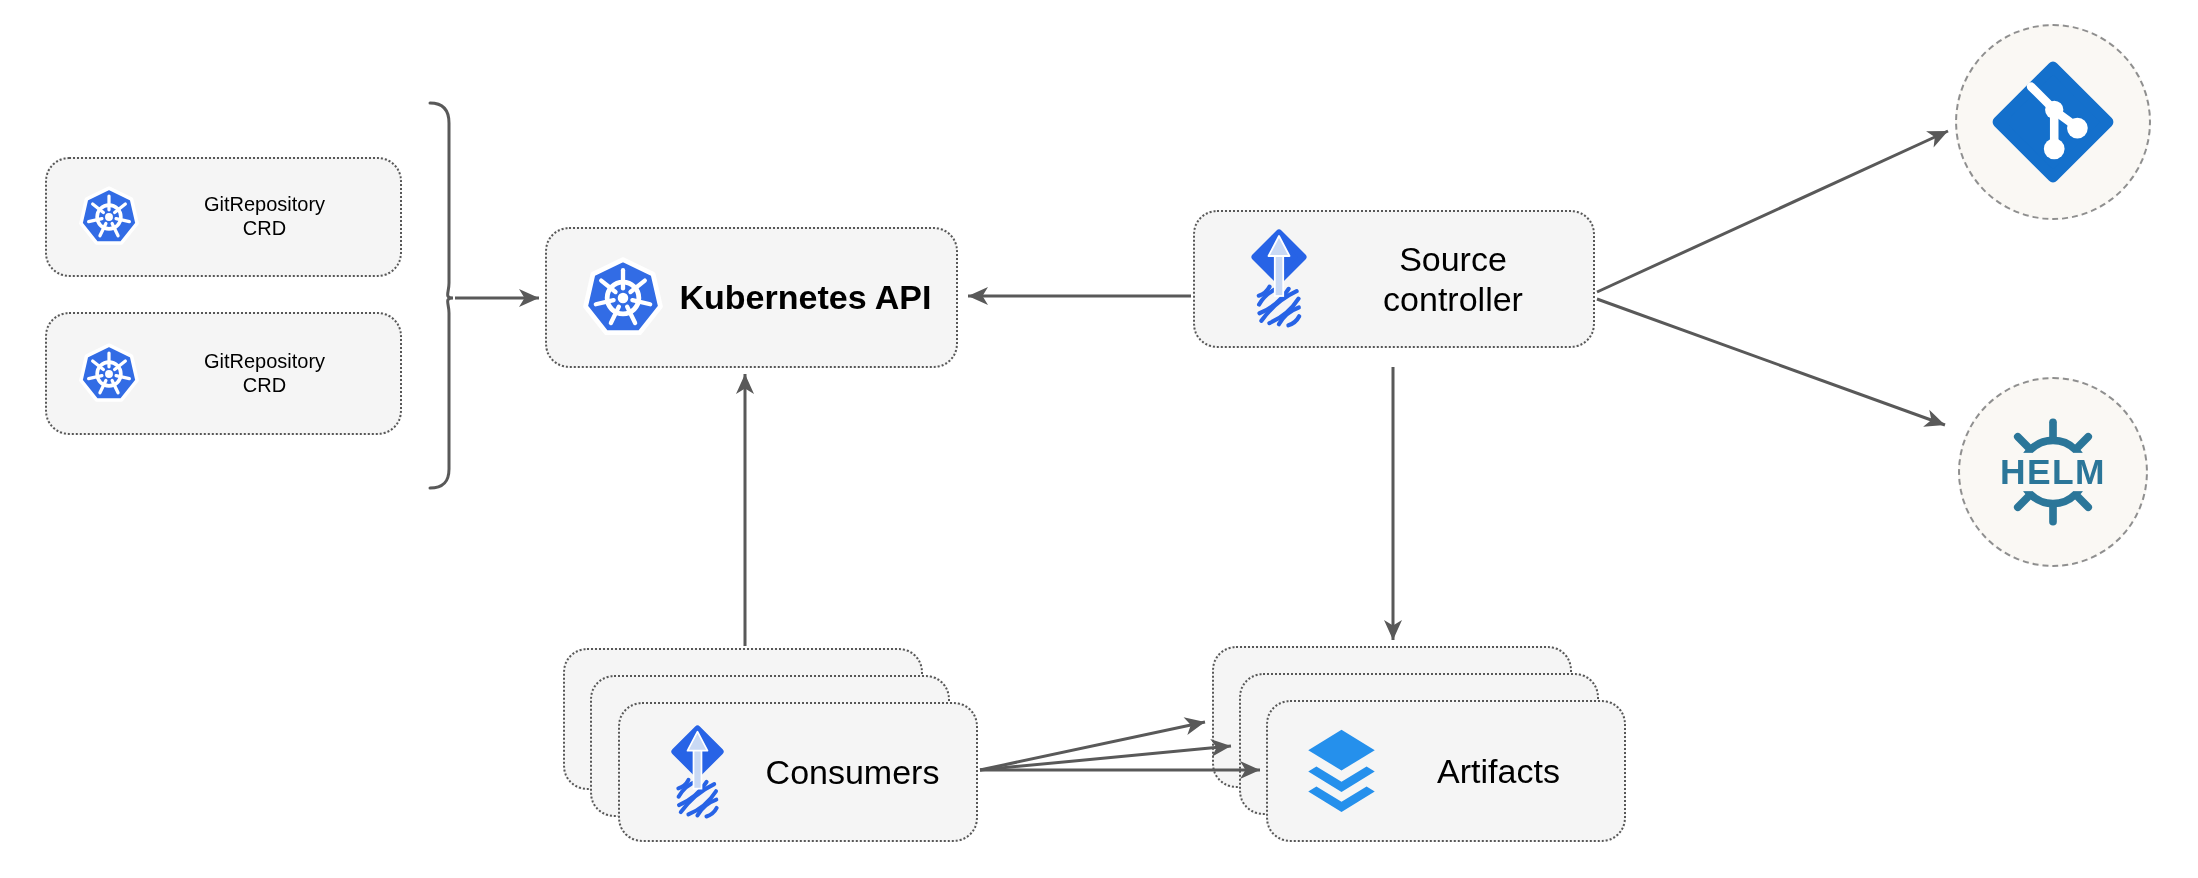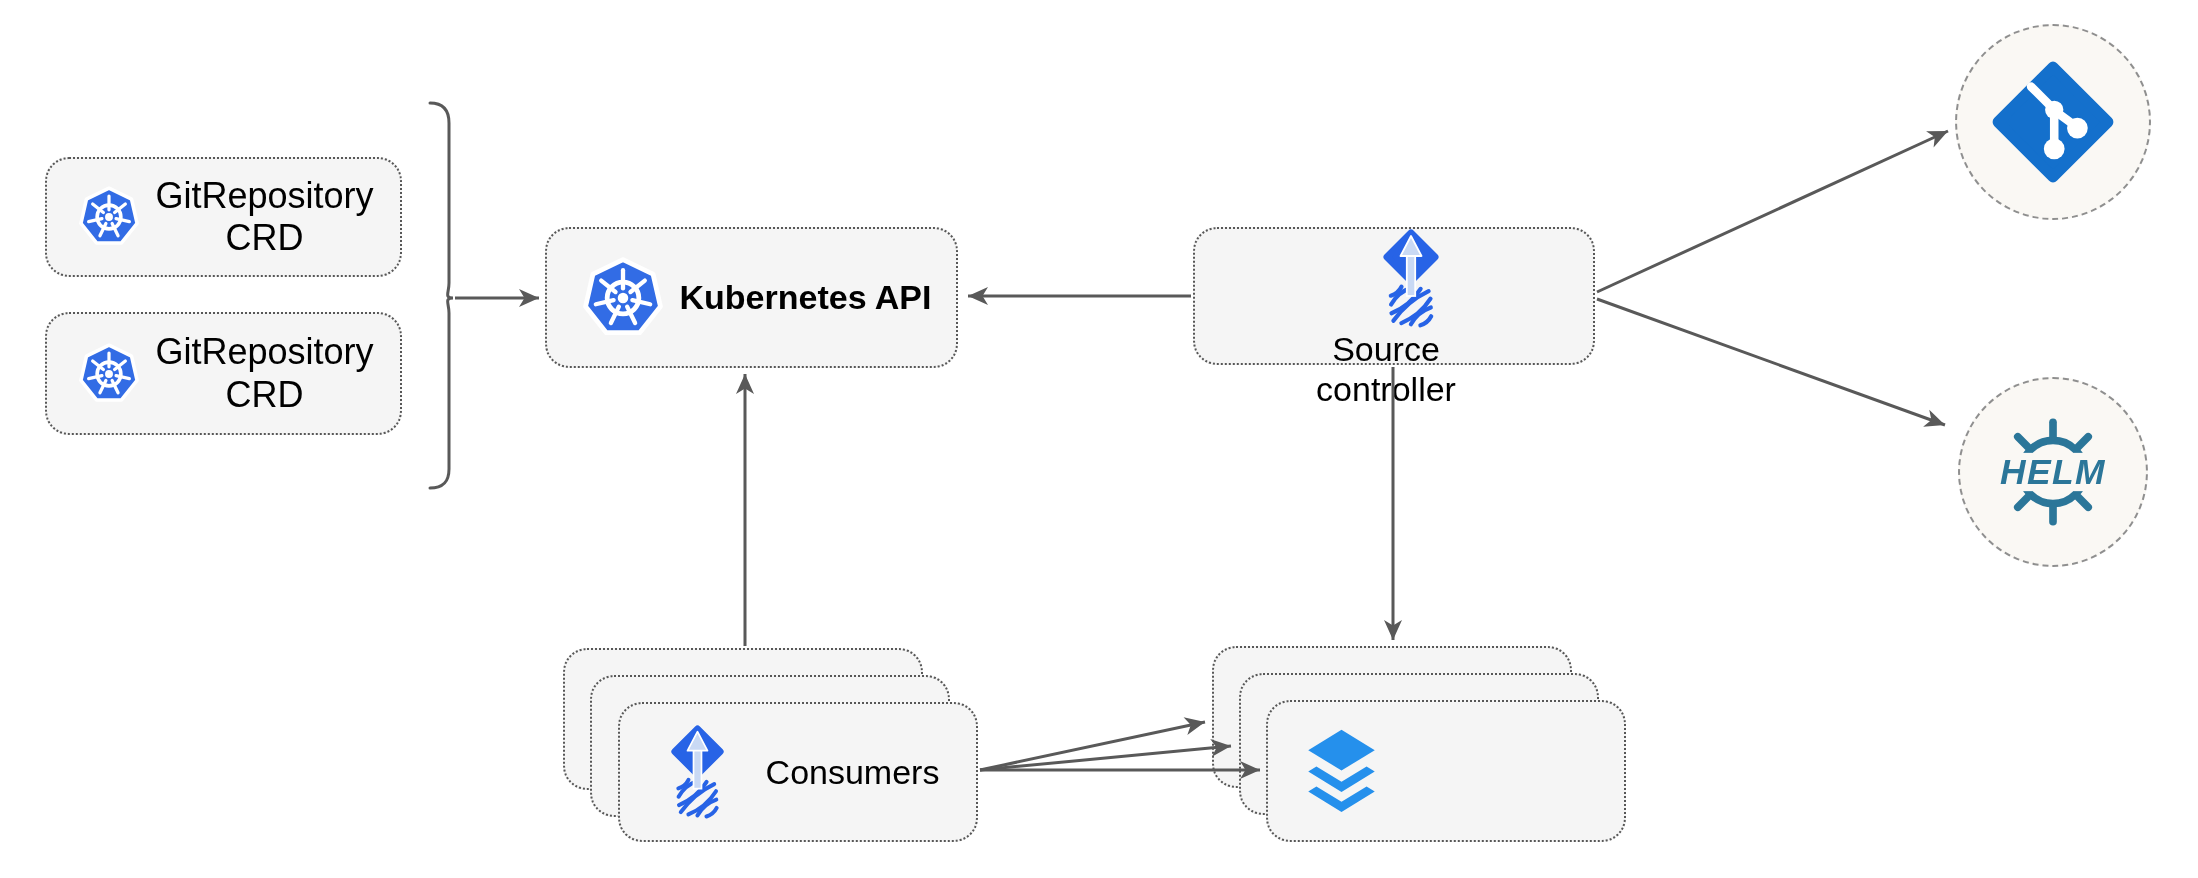--- a/index.html
+++ b/index.html
@@ -29,32 +29,32 @@
   }
   .ghost{
     position:absolute;box-sizing:border-box;background:var(--node-fill);
     border:2px dotted var(--node-border);border-radius:24px;
   }
   .node .icon{flex:0 0 auto;}
   .label{
     flex:1;text-align:center;color:var(--text);font-size:34px;line-height:1.18;
     white-space:pre-line;padding-right:16px;
   }
-  .label.small{font-size:36px;}
+  .label.small{font-size:20px;}
   .endpoint{
     position:absolute;box-sizing:border-box;background:var(--endpoint-fill);
     border:2px dashed var(--endpoint-border);border-radius:50%;
-    display:flex;align-items:center;justify-content:center;font-style:italic;
+    display:flex;align-items:center;justify-content:center;
   }
   #overlay{position:absolute;left:0;top:0;pointer-events:none;}
   
   #git-crd{left:45px;top:157px;width:357px;height:120px;}
   #helm-crd{left:45px;top:312px;width:357px;height:123px;}
   #k8s-api{left:545px;top:227px;width:413px;height:141px;font-weight:bold;}
-  #source{left:1193px;top:227px;width:402px;height:138px;flex-direction:column;}
+  #source{left:1193px;top:210px;width:402px;height:138px;}
   #consumers-back{left:563px;top:648px;width:360px;height:142px;}
   #consumers-mid{left:590px;top:675px;width:360px;height:142px;}
   #consumers{left:618px;top:702px;width:360px;height:140px;justify-content:flex-end;}
   #artifacts-back{left:1212px;top:646px;width:360px;height:142px;}
   #artifacts-mid{left:1239px;top:673px;width:360px;height:142px;}
   #artifacts{left:1266px;top:700px;width:360px;height:142px;}
   #git-circle{left:1955px;top:24px;width:196px;height:196px;}
   #helm-circle{left:1958px;top:377px;width:190px;height:190px;}
   
   .m26{margin-left:26px;} .m28{margin-left:28px;} .m30{margin-left:30px;} .m34{margin-left:34px;}
@@ -173,20 +173,21 @@
   <div class="ghost" id="artifacts-back"></div>
   <div class="ghost" id="artifacts-mid"></div>
   <div class="node" id="artifacts">
     <svg class="icon m26" width="95" height="95" viewBox="0 0 100 100">
       <g class="f-layers">
         <polygon points="50,6 85,27.5 50,49 15,27.5"></polygon>
         <path d="M15 50 L50 71.5 L85 50 L76.4 44.7 L50 60.9 L23.6 44.7 Z"></path>
         <path d="M15 71 L50 92.5 L85 71 L76.4 65.7 L50 81.9 L23.6 65.7 Z"></path>
       </g>
     </svg>
+    <div class="label">Artifacts</div>
   </div>
 
   <div class="endpoint" id="git-circle">
     <svg width="122" height="122" viewBox="0 0 100 100">
       <path class="f-git" d="M50 5 L95 50 L50 95 L5 50 Z" stroke-width="9" stroke-linejoin="round"></path>
       <g stroke="#fff" stroke-width="7" stroke-linecap="round" fill="none">
         <path d="M32 21 L51 40"></path>
         <path d="M51 41 L51 69"></path>
         <path d="M53 42 L68 53"></path>
       </g>

